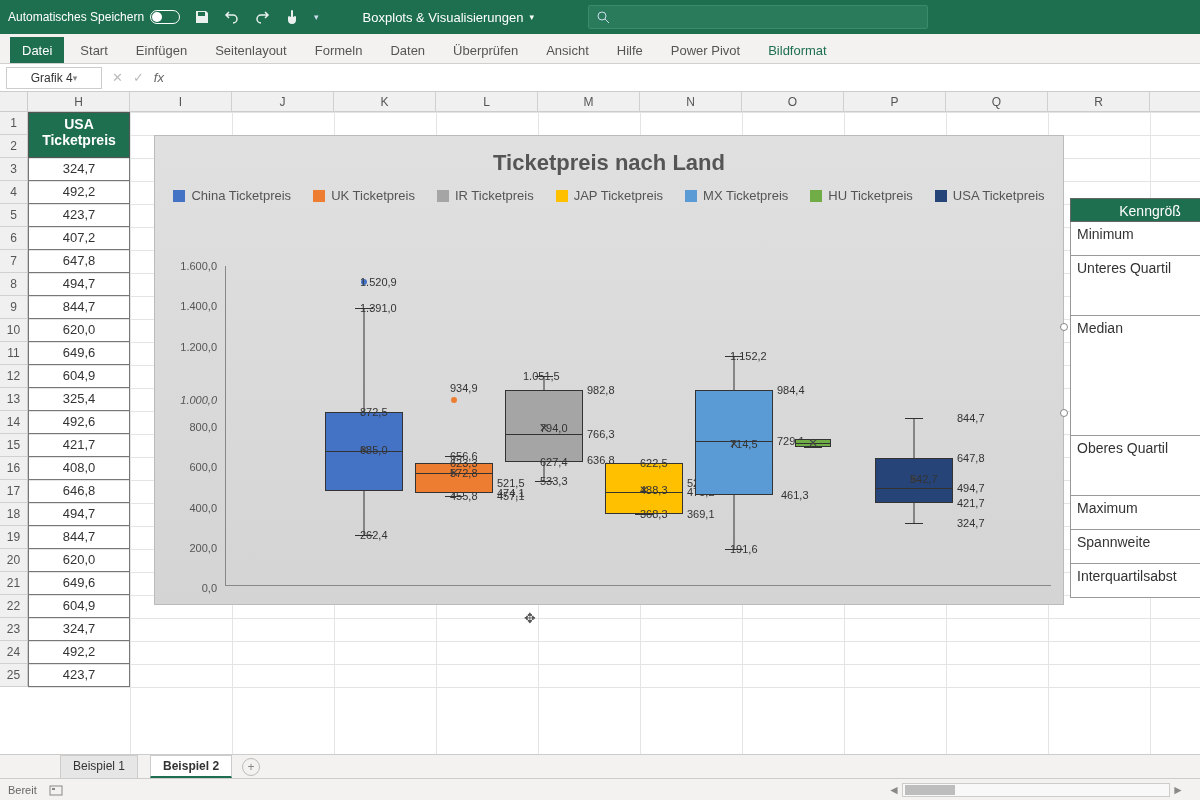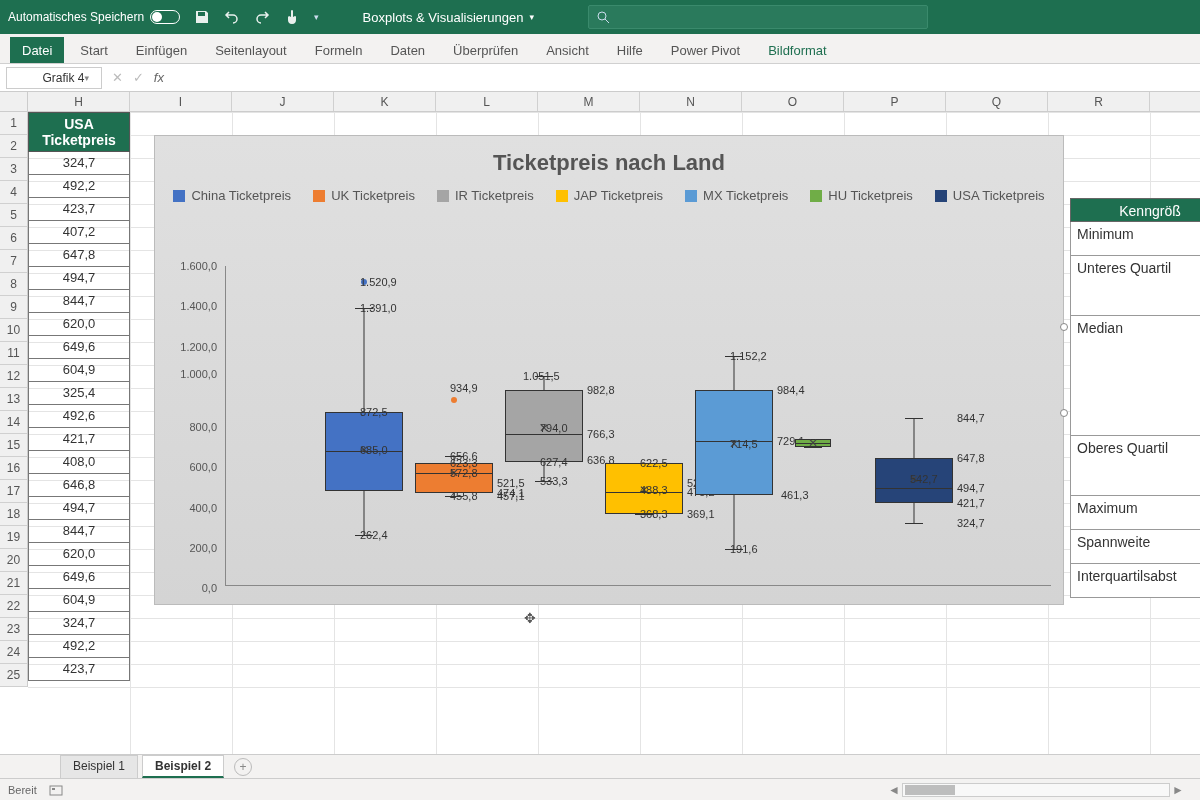--- a/index.html
+++ b/index.html
@@ -14,21 +14,21 @@
   .filename { margin-left: 30px; font-size: 13px; display:flex; align-items:center; gap:6px; }
   .searchbox { margin-left: 40px; background: #2a7a5c; border:1px solid #3a8a6c; border-radius:2px; height:24px; width:340px; display:flex; align-items:center; padding:0 8px; gap:8px; }
   .searchbox input { background:transparent; border:none; color:#cfe; font-size:12px; width:100%; outline:none; }
   
   .ribbon { height: 30px; background: #f3f2f1; display:flex; align-items:flex-end; padding: 0 10px; border-bottom:1px solid #d0d0d0; gap: 4px; }
   .rtab { padding: 6px 12px 5px; font-size: 13px; color:#555; cursor:pointer; }
   .rtab.file { background:#1e6f50; color:#fff; }
   .rtab.active { color:#1e6f50; }
   
   .formula-row { height: 28px; background:#fff; border-bottom:1px solid #ccc; display:flex; align-items:center; }
-  .namebox { width: 96px; height:22px; border:1px solid #ccc; margin-left:6px; padding:2px 12px; font-size:12px; display:flex; align-items:center; justify-content:flex-end; }
+  .namebox { width: 96px; height:22px; border:1px solid #ccc; margin-left:6px; padding:2px 12px; font-size:12px; display:flex; align-items:center; justify-content:center; }
   .namebox .dd { color:#888; font-size:9px; }
   .fx-icons { display:flex; gap:10px; margin:0 10px; color:#888; }
   .fx-label { font-style: italic; color:#666; }
   .fx-input { flex:1; height:22px; border:none; padding:2px; }
   
   .grid-wrap { position:relative; background:#fff; height: calc(800px - 34px - 30px - 28px - 24px - 22px); overflow:hidden; }
   .col-headers { position:absolute; top:0; left:0; right:0; height:20px; background:#f0f0f0; border-bottom:1px solid #ccc; display:flex; }
   .corner { width:28px; border-right:1px solid #ccc; background:#f0f0f0; }
   .ch { border-right:1px solid #d0d0d0; text-align:center; font-size:12px; color:#555; line-height:20px; flex-shrink:0; }
   .row-headers { position:absolute; top:20px; left:0; width:28px; background:#f0f0f0; border-right:1px solid #ccc; }
@@ -222,21 +222,21 @@
         <div class="gl-h" style="top: 437px;"></div>
         <div class="gl-h" style="top: 460px;"></div>
         <div class="gl-h" style="top: 483px;"></div>
         <div class="gl-h" style="top: 506px;"></div>
         <div class="gl-h" style="top: 529px;"></div>
         <div class="gl-h" style="top: 552px;"></div>
         <div class="gl-h" style="top: 575px;"></div>
       </div>
 
     <div class="colH">
-      <div class="hhdr" style="height:40px">
+      <div class="hhdr" style="height:46px">
         <div class="l1">USA</div>
         <div class="l2">Ticketpreis</div>
       </div>
       <div id="hvals">
           <div class="hcell">324,7</div>
           <div class="hcell">492,2</div>
           <div class="hcell">423,7</div>
           <div class="hcell">407,2</div>
           <div class="hcell">647,8</div>
           <div class="hcell">494,7</div>
@@ -292,21 +292,21 @@
             <span>USA Ticketpreis</span>
           </div>
         </div>
       <div class="plot" id="plot">
         <div class="yaxis" id="yaxis">
             <div class="ytick" style="top: 322px;">0,0</div>
             <div class="ytick" style="top: 281.75px;">200,0</div>
             <div class="ytick" style="top: 241.5px;">400,0</div>
             <div class="ytick" style="top: 201.25px;">600,0</div>
             <div class="ytick" style="top: 161px;">800,0</div>
-            <div class="ytick" style="top: 108px;">1.000,0</div>
+            <div class="ytick" style="top: 134px; font-style: italic;">1.000,0</div>
             <div class="ytick" style="top: 80.5px;">1.200,0</div>
             <div class="ytick" style="top: 40.25px;">1.400,0</div>
             <div class="ytick" style="top: 0px;">1.600,0</div>
           </div>
         <div class="axis-line"></div>
         <div class="baseline"></div>
         <div class="boxes" id="boxes">
             <div class="bp" style="left: 90px; width: 78px; top: 0px; bottom: 0px;">
               <div class="whisker" style="top: 42.0612px; height: 104.348px;"></div>
               <div class="whisker" style="top: 225.4px; height: 43.792px;"></div>
@@ -426,21 +426,21 @@
           <div class="rtcell" style="height: 60px;">Oberes Quartil</div>
           <div class="rtcell" style="height: 34px;">Maximum</div>
           <div class="rtcell" style="height: 34px;">Spannweite</div>
           <div class="rtcell" style="height: 34px;">Interquartilsabst</div>
         </div>
     </div>
   </div>
 </div>
 
 <div class="sheettabs">
-  <div id="stabs" style="display:flex;gap:4px">
+  <div id="stabs" style="display:flex;gap:12px">
       <div class="sheettab">Beispiel 1</div>
       <div class="sheettab active">Beispiel 2</div>
     </div>
   <div class="sheetadd">+</div>
   <div class="hscroll">
     <span class="arr">◄</span>
     <div class="track">
         <div class="thumb"></div>
       </div>
     <span class="arr">►</span>

